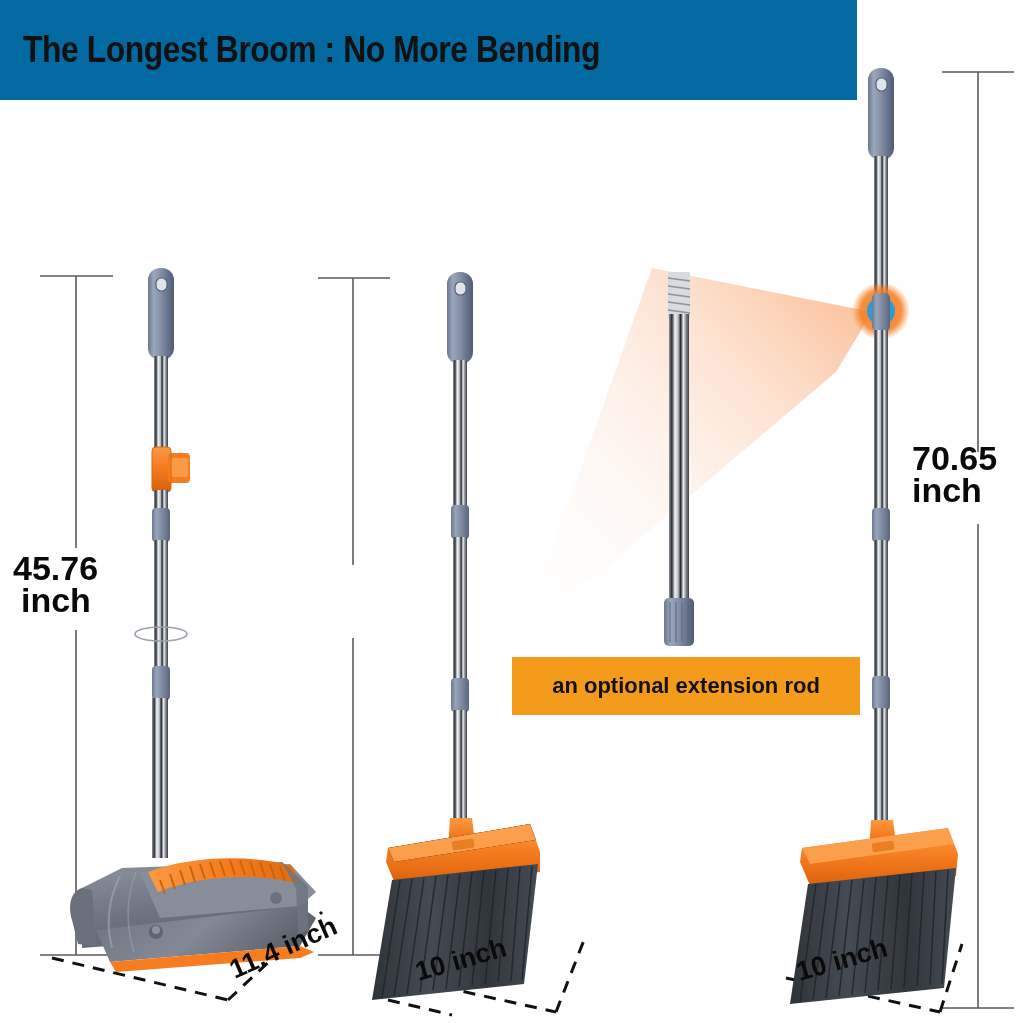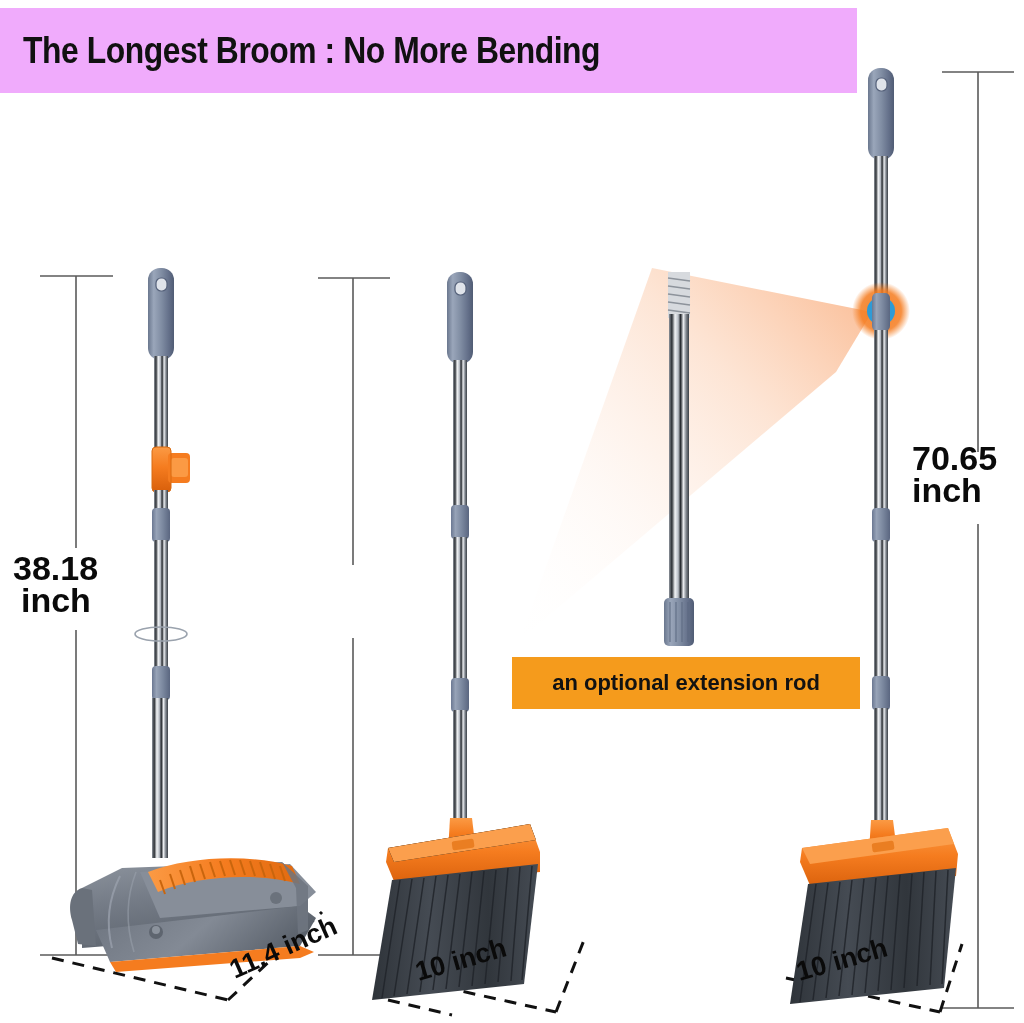--- a/index.html
+++ b/index.html
@@ -1,22 +1,22 @@
 <!DOCTYPE html>
 <html><head>
 <meta charset="utf-8">
 <style>
   html,body{margin:0;padding:0;background:#ffffff;}
   body{width:1024px;height:1023px;position:relative;overflow:hidden;
        font-family:"Liberation Sans",sans-serif;}
 
   
   #header-banner{
-    position:absolute;left:0;top:8px;width:857px;height:85px;
-    background:#f0abfc;
+    position:absolute;left:0;top:0;width:857px;height:100px;
+    background:#0369a1;
     display:flex;align-items:center;
   }
   #header-title{
     margin-left:23px;
     font-family:"Liberation Sans",sans-serif;
     font-weight:bold;
     font-size:37px;
     letter-spacing:-0.5px;
     color:#111111;
     transform:scaleX(0.86);
@@ -49,21 +49,21 @@
     font-size:27px;
     color:#0a0a0a;
     white-space:nowrap;
   }
   #width-label-dustpan{left:225px;top:957px;transform:rotate(-24deg);transform-origin:left top;}
   #width-label-broom-mid{left:412px;top:958px;transform:rotate(-16deg);transform-origin:left top;}
   #width-label-broom-right{left:793px;top:958px;transform:rotate(-16deg);transform-origin:left top;}
 
   
   #extension-callout{
-    position:absolute;left:512px;top:657px;width:348px;height:52px;
+    position:absolute;left:512px;top:657px;width:348px;height:58px;
     background:#F59B1C;
     display:flex;align-items:center;justify-content:center;
   }
   #extension-callout-text{
     font-family:"Liberation Sans",sans-serif;
     font-weight:bold;font-size:22px;color:#121212;
     white-space:nowrap;
   }
 </style>
 </head>
@@ -337,21 +337,21 @@
           <line x1="912" y1="874" x2="904" y2="988"></line>
           <line x1="924" y1="872" x2="917" y2="986"></line>
           <line x1="936" y1="871" x2="930" y2="985"></line>
           <line x1="948" y1="870" x2="942" y2="984"></line>
         </g>
       </g>
     </g>
   </svg>
 
   <div id="dim-left-label" class="dim-label">
-    <span>38.18</span>
+    <span>45.76</span>
     <span class="l2">inch</span>
   </div>
 
   <div id="dim-right-label" class="dim-label">
     <span>70.65</span>
     <span class="l2">inch</span>
   </div>
 
   <div id="width-label-dustpan" class="width-label">11.4 inch</div>
 

